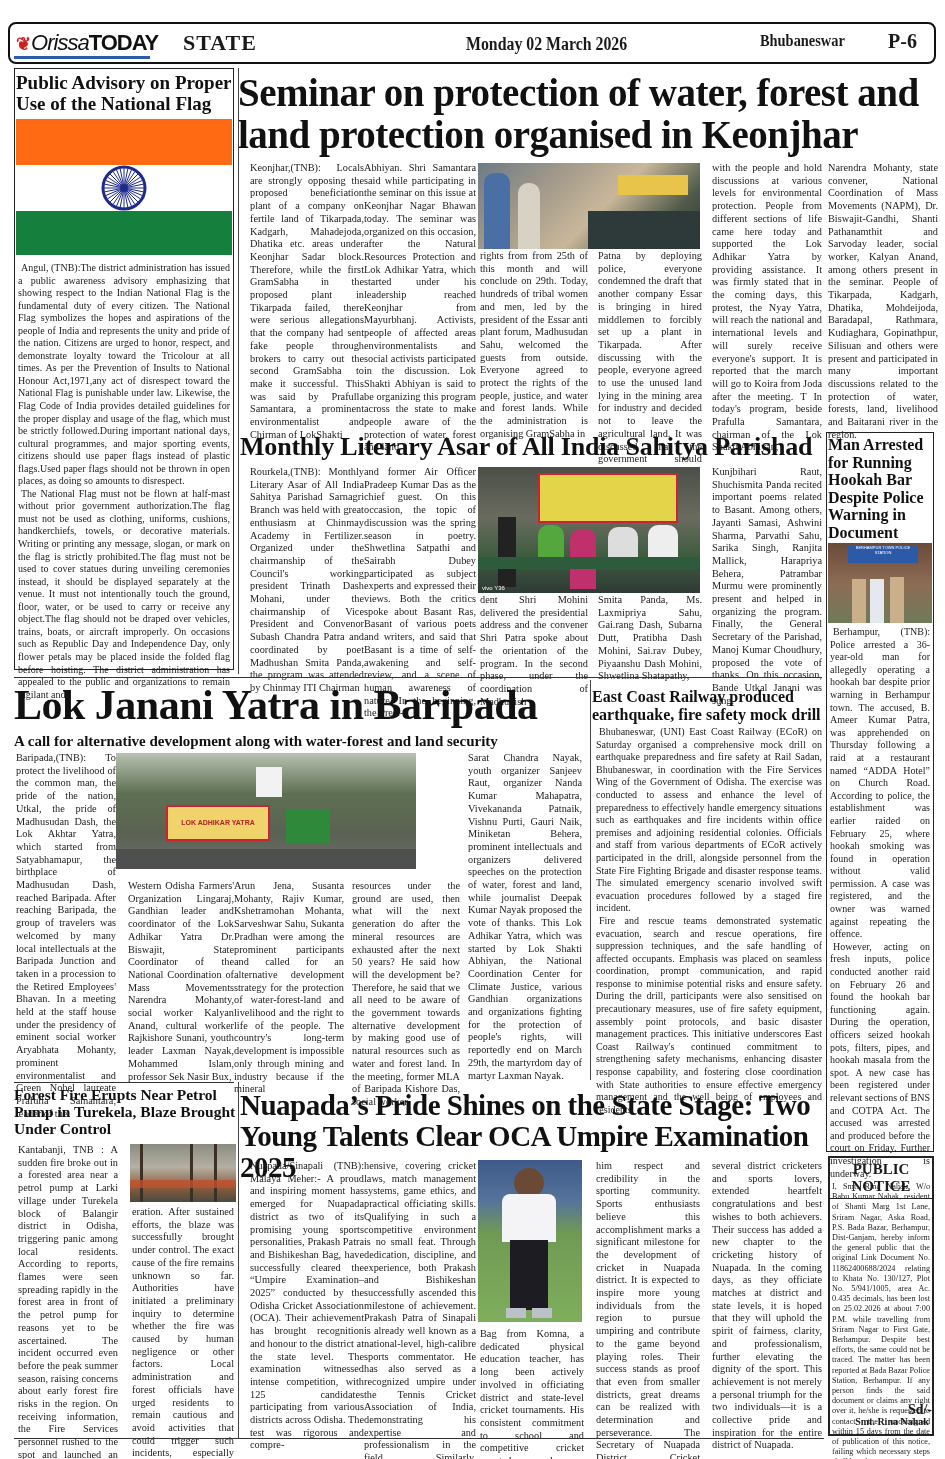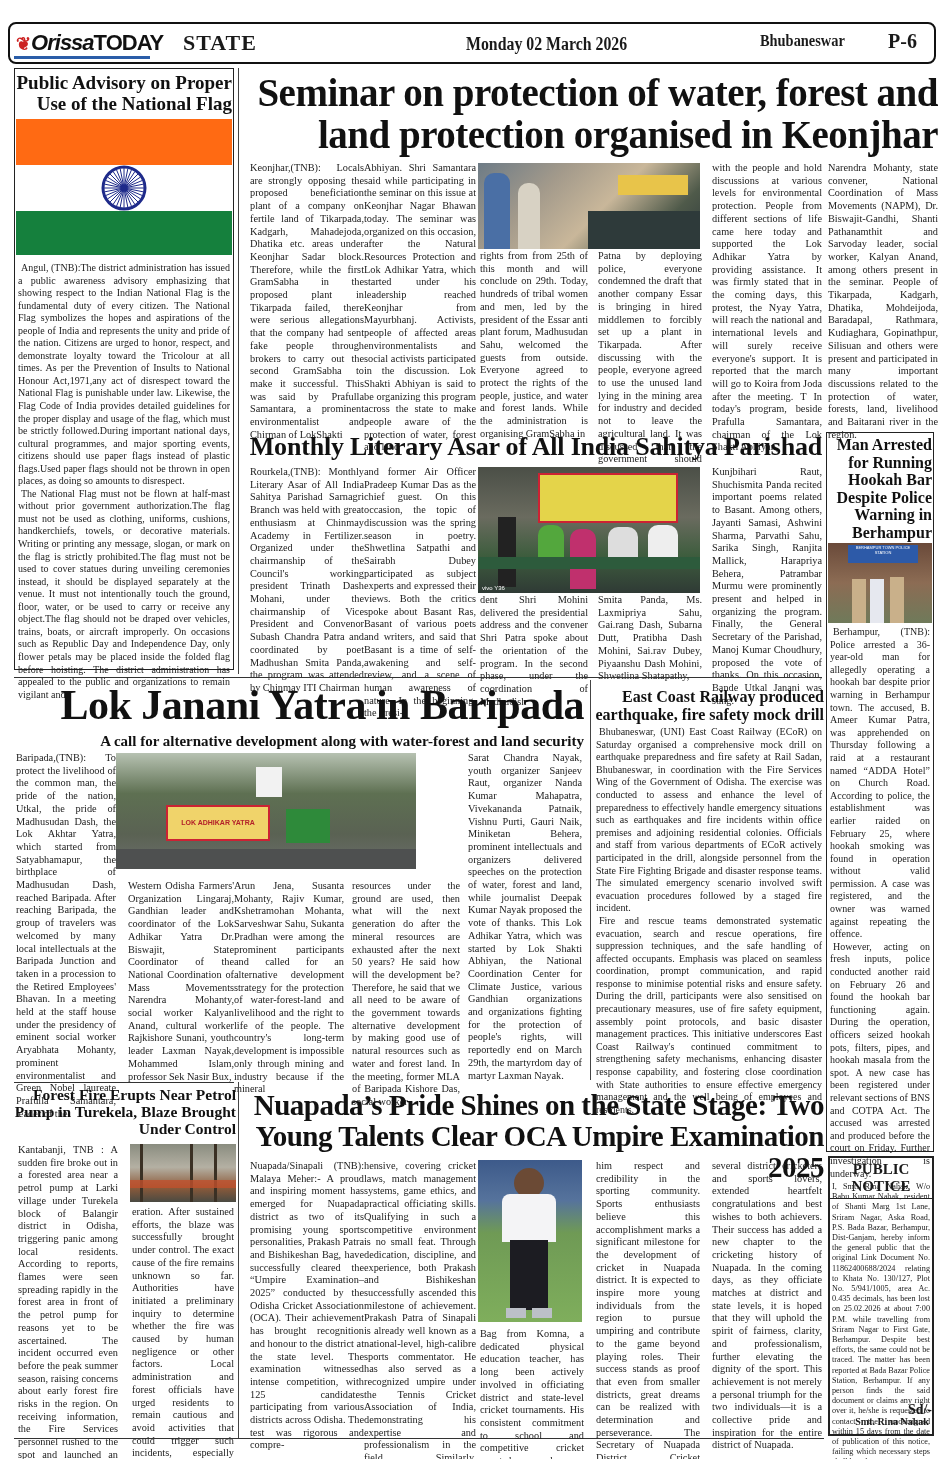--- a/index.html
+++ b/index.html
@@ -1,32 +1,32 @@
 <!DOCTYPE html>
 <html><head>
 <meta charset="utf-8">
 <style>
 *{box-sizing:border-box;margin:0;padding:0}
 body{width:945px;height:1459px;background:#fff;font-family:"Liberation Serif",serif;color:#1a1a1a;position:relative;overflow:hidden}
 .abs{position:absolute}
 .masthead{left:8px;top:22px;width:928px;height:42px;border:2px solid #111;border-radius:8px;background:#fff}
 .logo{left:16px;top:30px;font-family:"Liberation Sans",sans-serif;font-weight:bold;font-size:22px;color:#111;letter-spacing:-1px}
-.logo .o{font-style:italic;font-weight:bold;color:#111}
+.logo .o{font-style:italic;font-weight:normal;color:#111}
 .logo .leaf{color:#c22;font-size:18px;margin-right:1px}
 .logobar{left:14px;top:56px;width:136px;height:3px;background:#2a5da8}
 .section{left:183px;top:30px;font-weight:bold;font-size:22px;letter-spacing:1px}
 .date{left:466px;top:34px;font-weight:bold;font-size:18px;font-family:"Liberation Serif",serif;transform:scaleX(.88);transform-origin:left}
 .city{left:760px;top:32px;font-weight:bold;font-size:16px;transform:scaleX(.9);transform-origin:left}
 .page{left:888px;top:30px;font-weight:bold;font-size:20px}
 .hline{height:1px;background:#333}
 .vline{width:1px;background:#444}
 .box{border:1px solid #222}
 .col{font-size:10.3px;line-height:12.7px;text-align:justify;hyphens:auto;color:#222}
 .col p{text-indent:3px}
-h1,h2,h3{font-weight:bold;color:#111;line-height:1;text-align:right}
+h1,h2,h3{font-weight:bold;color:#111;line-height:1;text-align:left}
 .photo{position:absolute;overflow:hidden}
 .flag-s{background:#ff6a13}.flag-w{background:#fff}.flag-g{background:#15803d}
 .notice-title{font-weight:bold;font-size:15px;text-align:center;border-bottom:1px solid #222;padding:3px 0}
 .small{font-size:8.2px;line-height:10.2px}
 </style>
 </head>
 <body>
 
 <div class="abs masthead"></div>
 <div class="abs logo"><span class="leaf">❦</span><span class="o">Orissa</span><span>TODAY</span></div>
@@ -97,21 +97,21 @@
   <div style="position:absolute;left:130px;top:60px;width:30px;height:40px;background:#ddd;border-radius:10px 10px 0 0"></div>
   <div style="position:absolute;left:170px;top:58px;width:30px;height:40px;background:#eee;border-radius:10px 10px 0 0"></div>
   <div style="position:absolute;left:0;top:90px;width:222px;height:12px;background:#2d5b3c"></div>
   <span style="position:absolute;left:4px;bottom:2px;font-size:6px;color:#fff;font-family:'Liberation Sans',sans-serif">vivo Y36</span>
 </div>
 <div class="abs col" style="left:480px;top:594px;width:108px">dent Shri Mohini delivered the presidential address and the convener Shri Patra spoke about the orientation of the program. In the second phase, under the coordination of Madhudish</div>
 <div class="abs col" style="left:598px;top:594px;width:104px">Smita Panda, Ms. Laxmipriya Sahu, Gai.rang Dash, Subarna Dutt, Pratibha Dash Mohini, Sai.rav Dubey, Piyaanshu Dash Mohini, Shwetlina Shatapathy,</div>
 <div class="abs col" style="left:712px;top:466px;width:110px">Kunjbihari Raut, Shuchismita Panda recited important poems related to Basant. Among others, Jayanti Samasi, Ashwini Sharma, Parvathi Sahu, Sarika Singh, Ranjita Mallick, Harapriya Behera, Patrambar Murmu were prominently present and helped in organizing the program. Finally, the General Secretary of the Parishad, Manoj Kumar Choudhury, proposed the vote of thanks. On this occasion, Bande Utkal Janani was sung.</div>
 
 <div class="abs box" style="left:826px;top:432px;width:108px;height:720px"></div>
-<h3 class="abs" style="left:828px;top:436px;width:104px;font-size:16px;line-height:17.5px">Man Arrested for Running Hookah Bar Despite Police Warning in Berhampur</h3>
+<h3 class="abs" style="left:828px;top:436px;width:104px;font-size:16px;line-height:17.5px">Man Arrested for Running Hookah Bar Despite Police Warning in Document</h3>
 <div class="photo" style="left:828px;top:543px;width:104px;height:80px;background:linear-gradient(180deg,#6a4a3a 0%,#8c6c54 50%,#6f7a5a 100%)">
   <div style="position:absolute;left:20px;top:2px;width:70px;height:18px;background:#2d5aa8;color:#fff;font-size:4px;text-align:center;font-family:'Liberation Sans',sans-serif">BERHAMPUR TOWN POLICE STATION</div>
   <div style="position:absolute;left:24px;top:36px;width:14px;height:44px;background:#c9b08a"></div>
   <div style="position:absolute;left:42px;top:36px;width:14px;height:44px;background:#e6e8ef"></div>
   <div style="position:absolute;left:62px;top:34px;width:14px;height:46px;background:#c9b08a"></div>
 </div>
 <div class="abs col" style="left:830px;top:626px;width:100px;font-size:10px;line-height:12.6px">
   <p>Berhampur, (TNB): Police arrested a 36-year-old man for allegedly operating a hookah bar despite prior warning in Berhampur town. The accused, B. Ameer Kumar Patra, was apprehended on Thursday following a raid at a restaurant named “ADDA Hotel” on Church Road. According to police, the establishment was earlier raided on February 25, where hookah smoking was found in operation without valid permission. A case was registered, and the owner was warned against repeating the offence.</p>
   <p>However, acting on fresh inputs, police conducted another raid on February 26 and found the hookah bar functioning again. During the operation, officers seized hookah pots, filters, pipes, and hookah masala from the spot. A new case has been registered under relevant sections of BNS and COTPA Act. The accused was arrested and produced before the court on Friday. Further investigation is underway.</p>
 </div>

